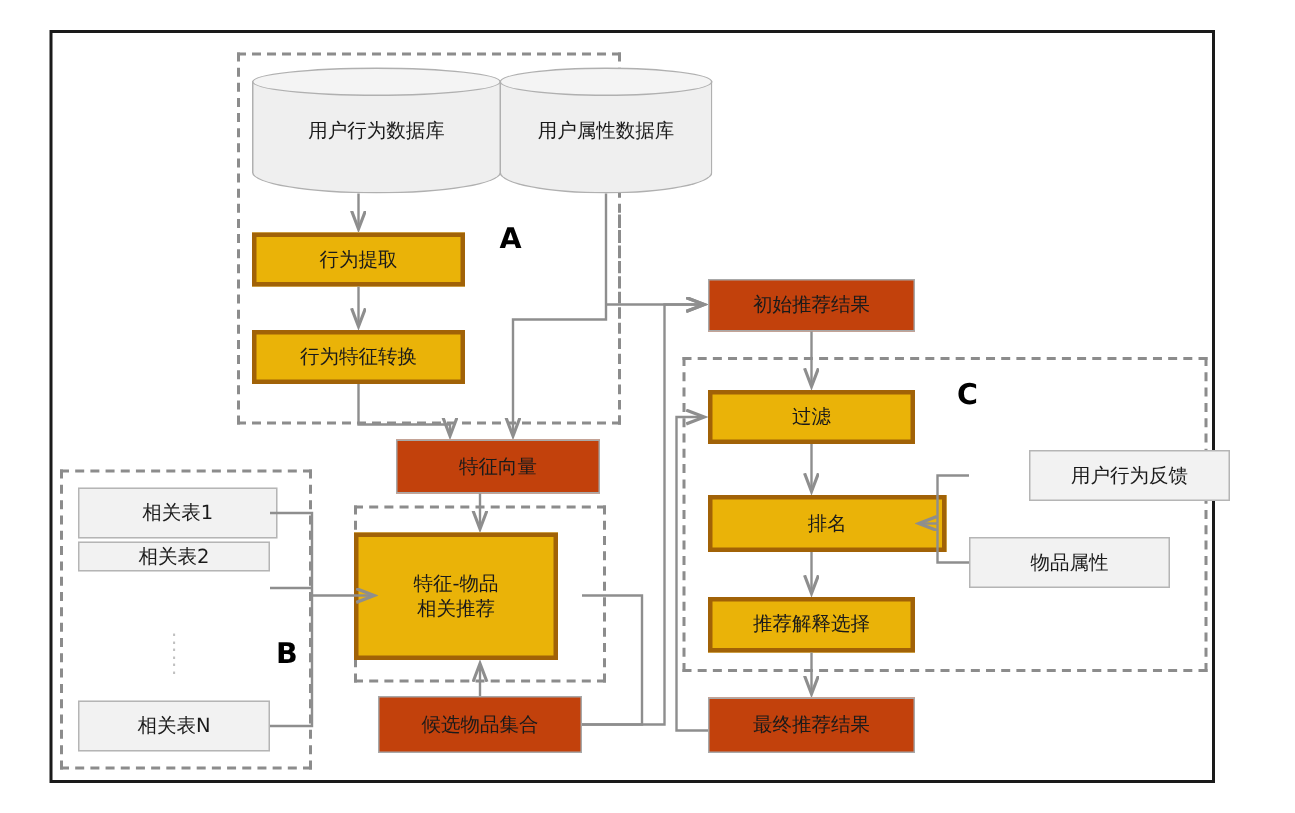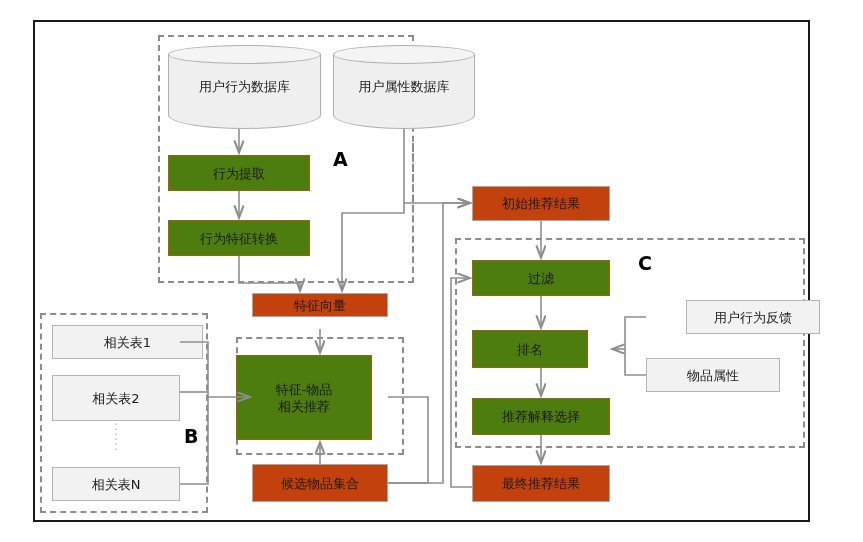--- a/index.html
+++ b/index.html
@@ -53,22 +53,22 @@
     line-height: 17px;
     color: #1a1a1a;
     font-family: "DejaVu Sans", "Liberation Sans", sans-serif;
     white-space: pre-line;
   }
   .node.light {
     background: #c2410c;
     border: 1px solid #a8a8a8;
   }
   .node.dark {
-    background: #4d7c0f;
-    border: 1px solid #a16207;
+    background: #eab308;
+    border: 3px solid #a16207;
   }
   .node.plain {
     background: #f2f2f2;
     border: 1px solid #b5b5b5;
   }
   
   .cylinder {
     position: absolute;
     box-sizing: border-box;
   }
@@ -146,56 +146,56 @@
   <div class="group-box" style="left:40px; top:313px; width:168px; height:200px;"></div>
 
   <div class="group-box" style="left:236px; top:337px; width:168px; height:118px;"></div>
 
   <div class="group-box" style="left:455px; top:238px; width:350px; height:210px;"></div>
 
   <div class="group-label" style="left:333px; top:148px;">A</div>
   <div class="group-label" style="left:184px; top:425px;">B</div>
   <div class="group-label" style="left:638px; top:252px;">C</div>
 
-  <div class="cylinder" style="left:168px; top:45px; width:153px; height:84px;">
+  <div class="cylinder" style="left:168px; top:45px; width:166px; height:84px;">
     <div class="cyl-body"></div>
     <div class="cyl-top"></div>
     <div class="cyl-label">用户行为数据库</div>
   </div>
 
   <div class="cylinder" style="left:333px; top:45px; width:142px; height:84px;padding-left:36px;">
     <div class="cyl-body"></div>
     <div class="cyl-top"></div>
     <div class="cyl-label">用户属性数据库</div>
   </div>
 
   <div class="node dark" style="left:168px; top:155px; width:142px; height:36px;">行为提取</div>
 
   <div class="node dark" style="left:168px; top:220px; width:142px; height:36px;">行为特征转换</div>
 
-  <div class="node light" style="left:252px; top:293px; width:136px; height:24px;">特征向量</div>
+  <div class="node light" style="left:264px; top:293px; width:136px; height:36px;">特征向量</div>
 
   <div class="node dark" style="left:236px; top:355px; width:136px; height:85px;">特征-物品
 相关推荐</div>
 
   <div class="node light" style="left:252px; top:464px; width:136px; height:38px;">候选物品集合</div>
 
-  <div class="node plain" style="left:52px; top:325px; width:151px; height:34px;">相关表1</div>
-
-  <div class="node plain" style="left:52px; top:375px; width:128px; height:46px;">相关表2</div>
+  <div class="node plain" style="left:52px; top:325px; width:133px; height:34px;">相关表1</div>
+
+  <div class="node plain" style="left:52px; top:361px; width:128px; height:20px;">相关表2</div>
 
   <div class="dots" style="left:52px; top:418px; width:128px;">.<br>.<br>.<br>.<br>.<br>.</div>
 
   <div class="node plain" style="left:52px; top:467px; width:128px; height:34px;">相关表N</div>
 
   <div class="node light" style="left:472px; top:186px; width:138px; height:35px;">初始推荐结果</div>
 
   <div class="node dark" style="left:472px; top:260px; width:138px; height:36px;">过滤</div>
 
-  <div class="node dark" style="left:472px; top:330px; width:116px; height:38px;">排名</div>
+  <div class="node dark" style="left:472px; top:330px; width:159px; height:38px;">排名</div>
 
   <div class="node light" style="left:472px; top:465px; width:138px; height:37px;">最终推荐结果</div>
 
   <div class="node dark" style="left:472px; top:398px; width:138px; height:37px;">推荐解释选择</div>
 
   <div class="node plain" style="left:646px; top:300px; width:134px; height:34px;margin-left:40px;">用户行为反馈</div>
 
   <div class="node plain" style="left:646px; top:358px; width:134px; height:34px;">物品属性</div>
 
   <svg id="wires">

